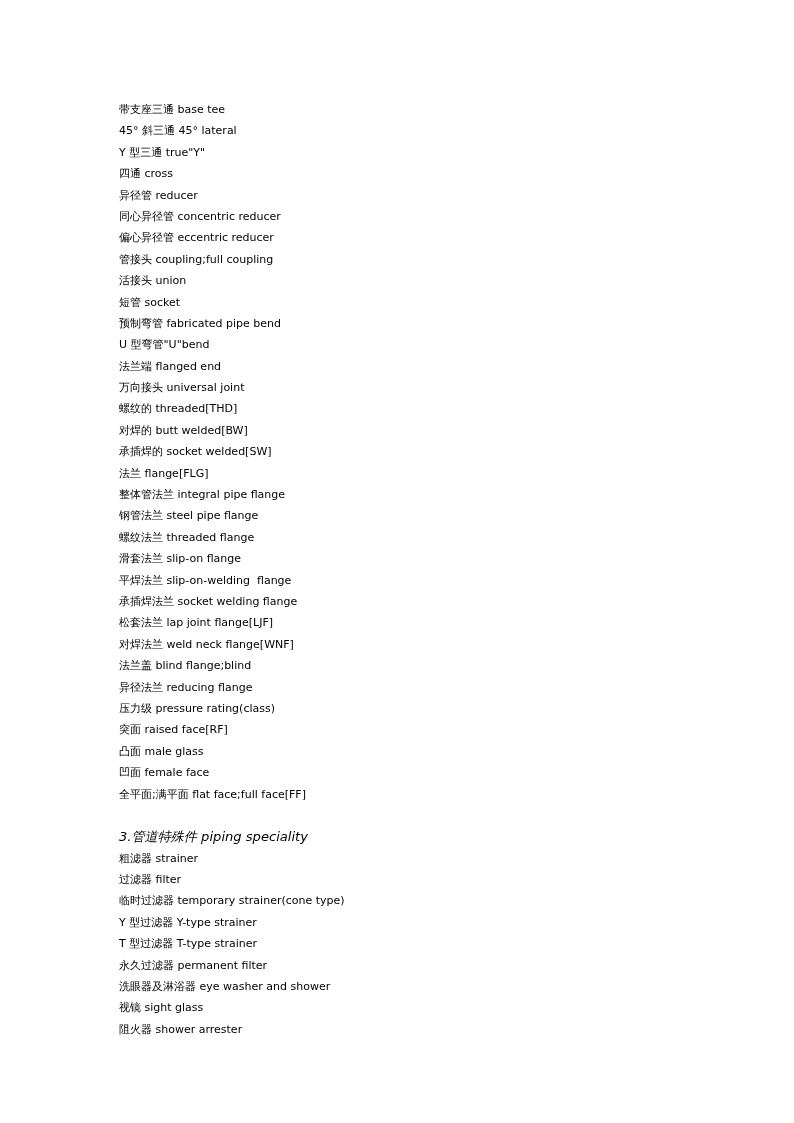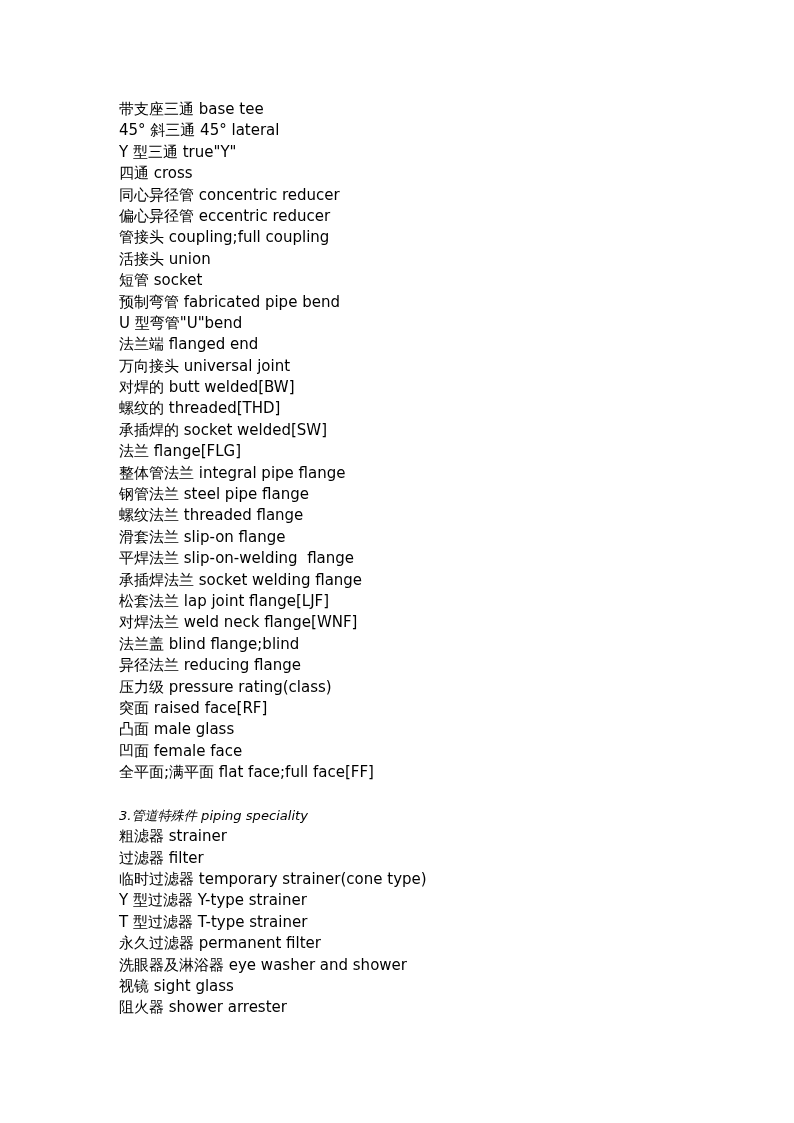--- a/index.html
+++ b/index.html
@@ -30,21 +30,21 @@
     left: 119px;
     top: 99px;
     width: 600px;
   }
   .glossary-list {
     margin: 0;
     padding: 0;
     list-style: none;
   }
   .entry {
-    font-size: 15px;
+    font-size: 11px;
     line-height: 21.4px;
     height: 21.4px;
     white-space: pre;
     letter-spacing: 0;
     color: #000000;
   }
   .entry.spacer {
     height: 21.4px;
     line-height: 21.4px;
   }
@@ -57,31 +57,32 @@
 </head>
 <body>
 
 <div class="page">
   <div class="content">
     <ul class="glossary-list" id="glossary-list">
         <li class="entry">带支座三通 base tee</li>
         <li class="entry">45° 斜三通 45° lateral</li>
         <li class="entry">Y 型三通 true"Y"</li>
         <li class="entry">四通 cross</li>
+        <li class="entry">异径管 reducer</li>
         <li class="entry">同心异径管 concentric reducer</li>
         <li class="entry">偏心异径管 eccentric reducer</li>
         <li class="entry">管接头 coupling;full coupling</li>
         <li class="entry">活接头 union</li>
         <li class="entry">短管 socket</li>
         <li class="entry">预制弯管 fabricated pipe bend</li>
         <li class="entry">U 型弯管"U"bend</li>
         <li class="entry">法兰端 flanged end</li>
         <li class="entry">万向接头 universal joint</li>
+        <li class="entry">螺纹的 threaded[THD]</li>
         <li class="entry">对焊的 butt welded[BW]</li>
-        <li class="entry">螺纹的 threaded[THD]</li>
         <li class="entry">承插焊的 socket welded[SW]</li>
         <li class="entry">法兰 flange[FLG]</li>
         <li class="entry">整体管法兰 integral pipe flange</li>
         <li class="entry">钢管法兰 steel pipe flange</li>
         <li class="entry">螺纹法兰 threaded flange</li>
         <li class="entry">滑套法兰 slip-on flange</li>
         <li class="entry">平焊法兰 slip-on-welding  flange</li>
         <li class="entry">承插焊法兰 socket welding flange</li>
         <li class="entry">松套法兰 lap joint flange[LJF]</li>
         <li class="entry">对焊法兰 weld neck flange[WNF]</li>

